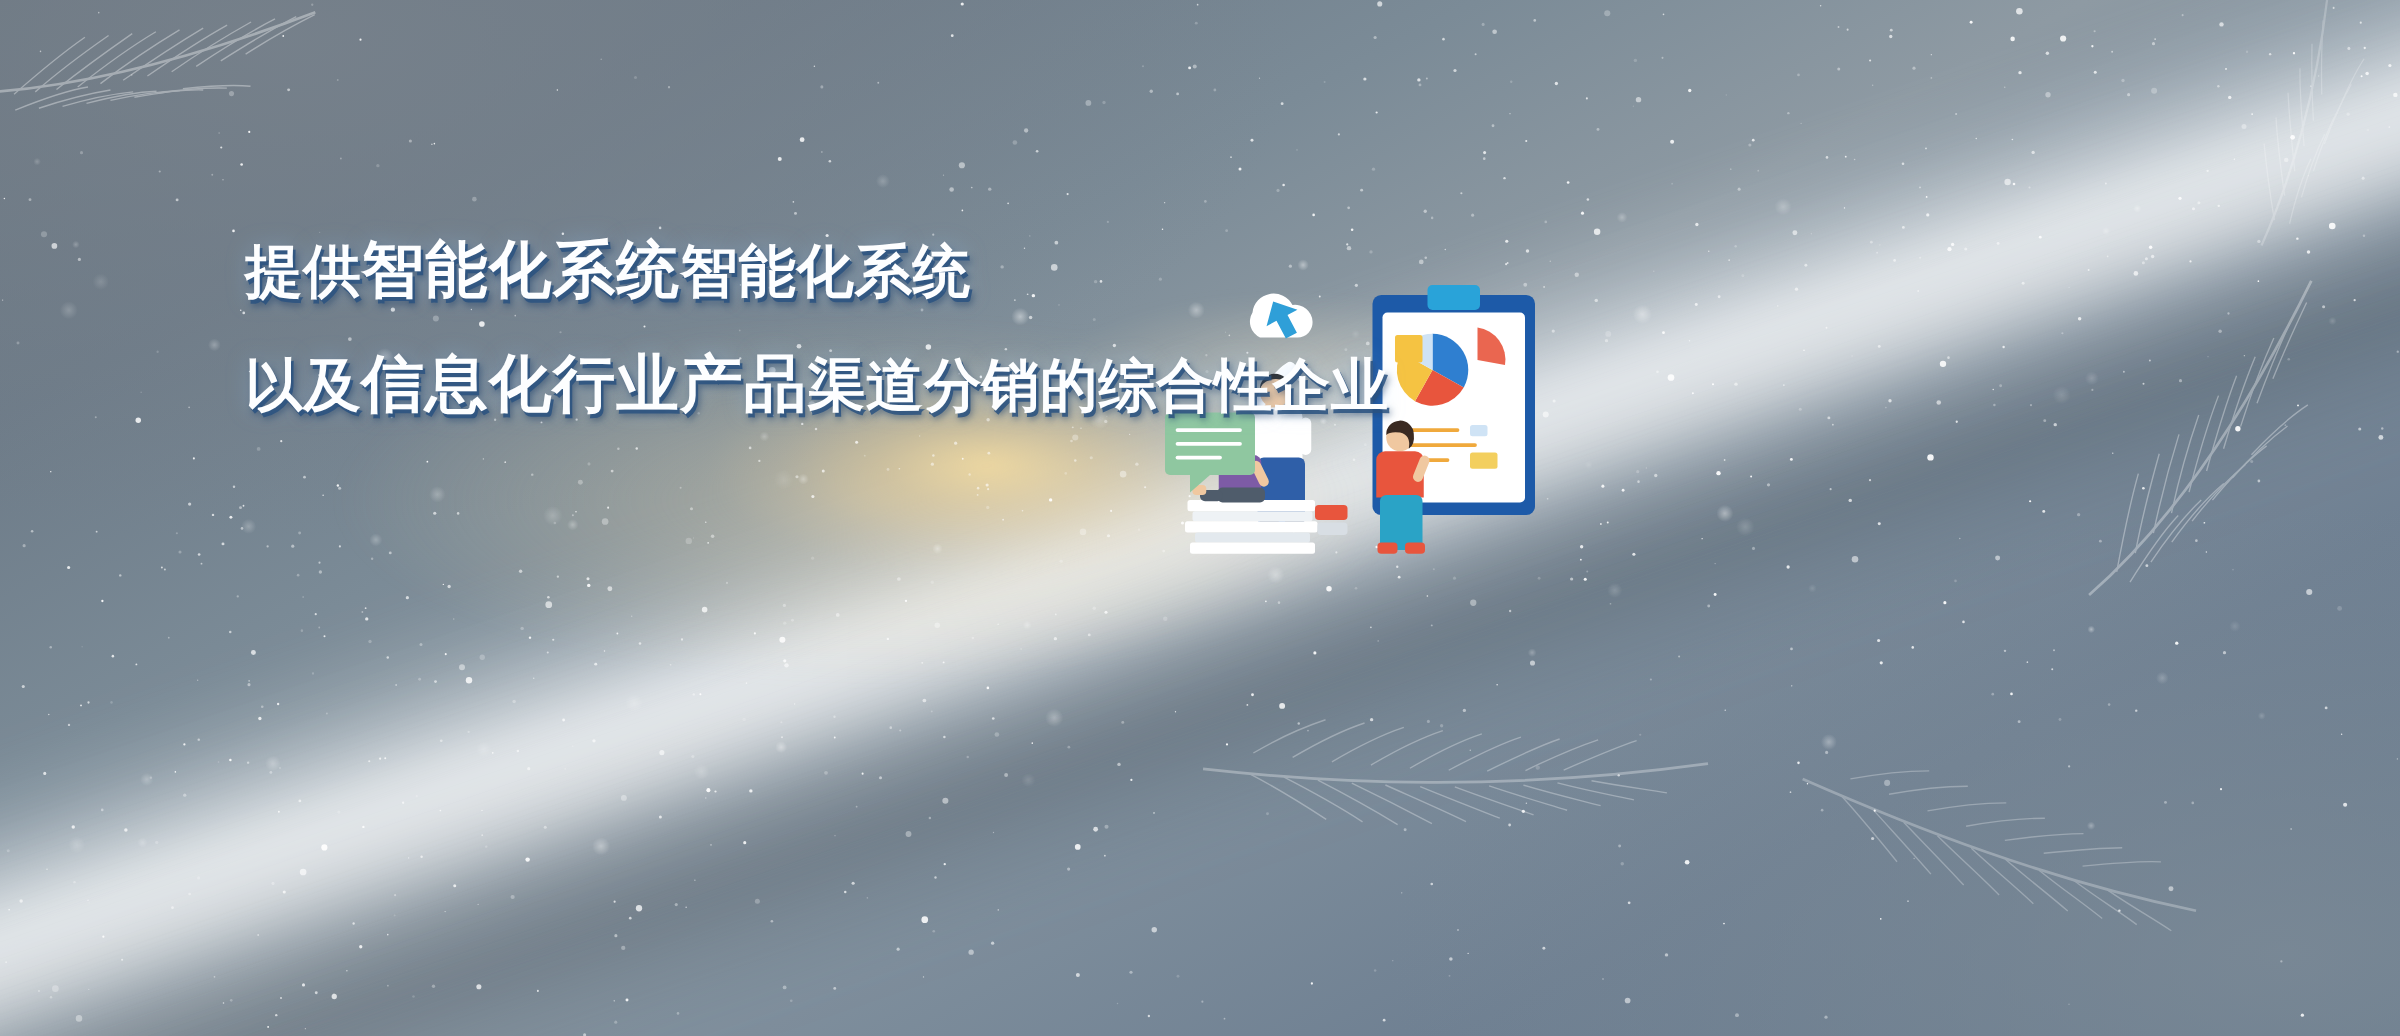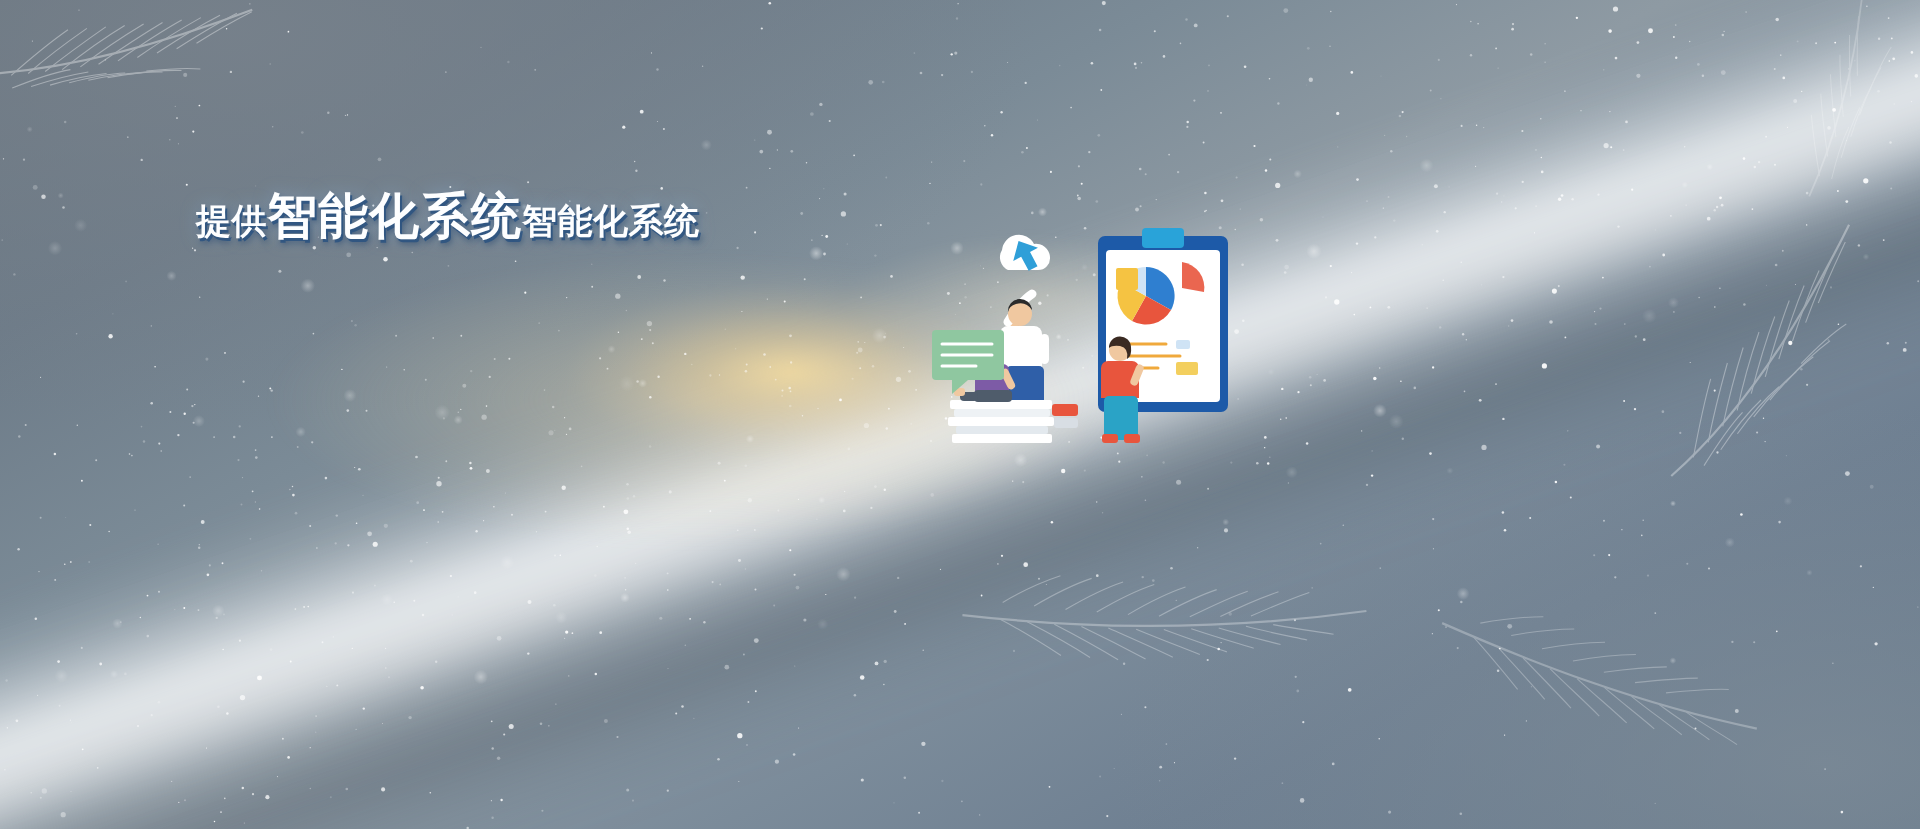--- a/index.html
+++ b/index.html
@@ -100,21 +100,21 @@
     color:#fdfeff;
     text-shadow:
        2px 3px 0 rgba(42,82,128,.85),
        3px 5px 6px rgba(26,56,96,.55),
        0 0 18px rgba(150,200,255,.35);
     letter-spacing:.5px;
   }
   .line1 { font-size:44px; line-height:60px; }
   .line2 { font-size:44px; line-height:60px; margin-top:28px; }
 
-  .t-sm  { font-size:35px; }
+  .t-sm  { font-size:46px; }
   .t-big { font-size:50px; letter-spacing:1px;margin-top:19px; }
 
   
   .illustration {
     position:absolute;
     left:930px; top:222px;
     width:330px; height:250px;
     z-index:5;
   }
   .illustration svg { display:block; overflow:visible; }
@@ -1313,20 +1313,23 @@
         <path d="M98 93 C118 85 134 80 148 77"></path>
         <path d="M120 85 C140 78 156 73 170 71"></path>
       </g>
     </svg>
   </div>
 
   <div class="headline">
     <span class="line line1">
       <span class="t-sm">提供</span><span class="t-big">智能化系统</span><span class="t-sm">智能化系统</span>
     </span>
+    <span class="line line2">
+      <span class="t-sm">以及</span><span class="t-big">信息化行业产品</span><span class="t-sm">渠道分销的综合性企业</span>
+    </span>
   </div>
 
   <div class="illustration">
     <svg width="330" height="250" viewBox="0 0 330 250" aria-hidden="true">
 
       <g>
         <rect x="168" y="14" width="130" height="176" rx="7" fill="#1d5aa8"></rect>
         <rect x="176" y="28" width="114" height="152" rx="4" fill="#ffffff"></rect>
         <rect x="212" y="6" width="42" height="20" rx="4" fill="#29a3d9"></rect>
 

